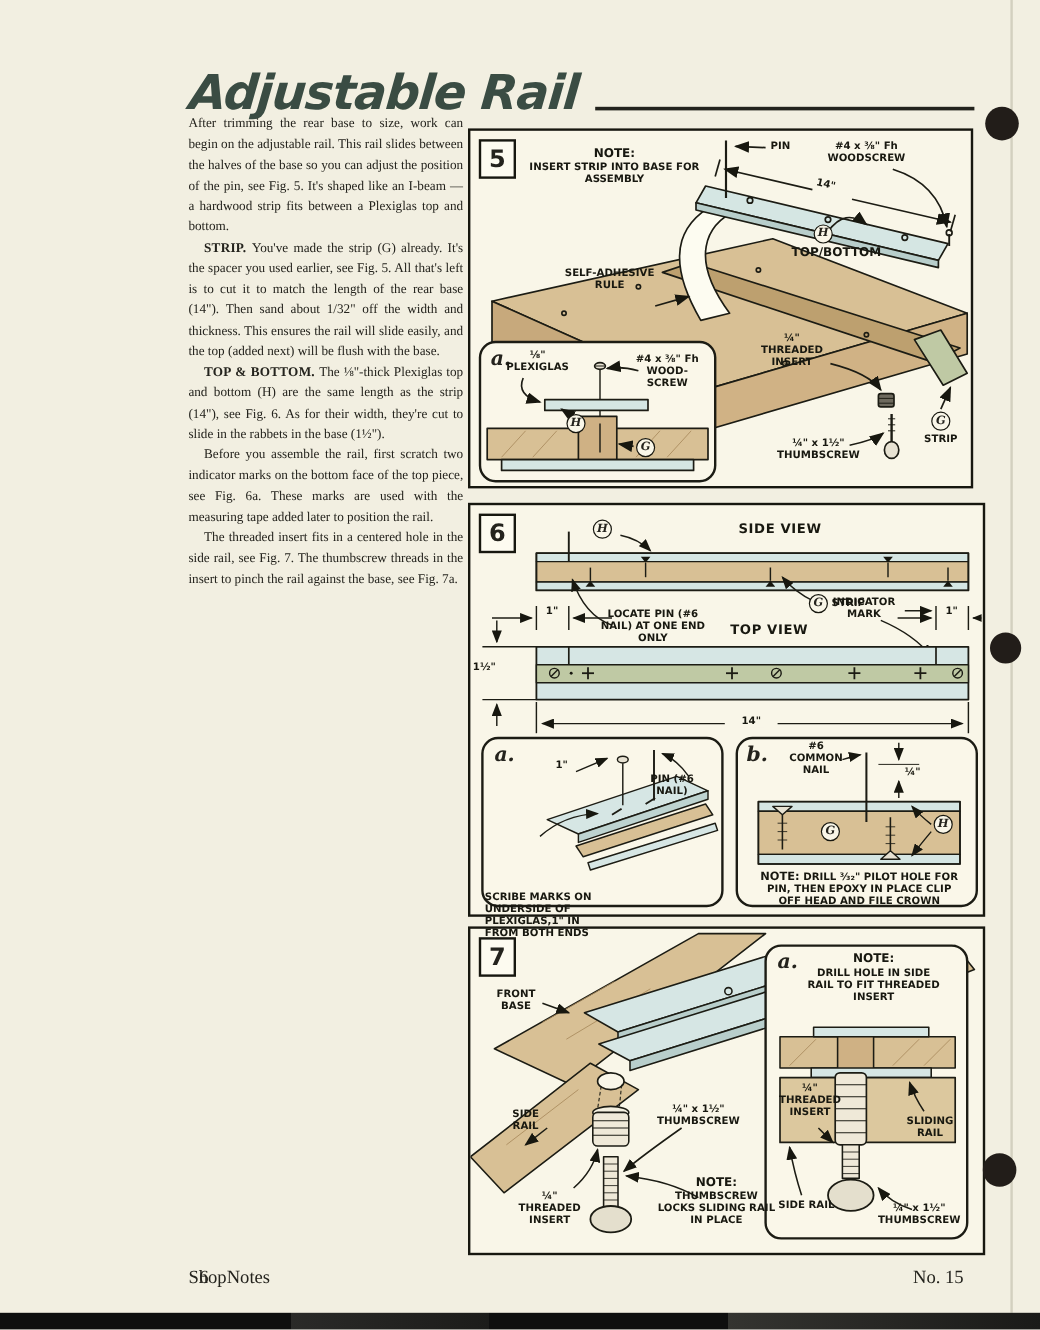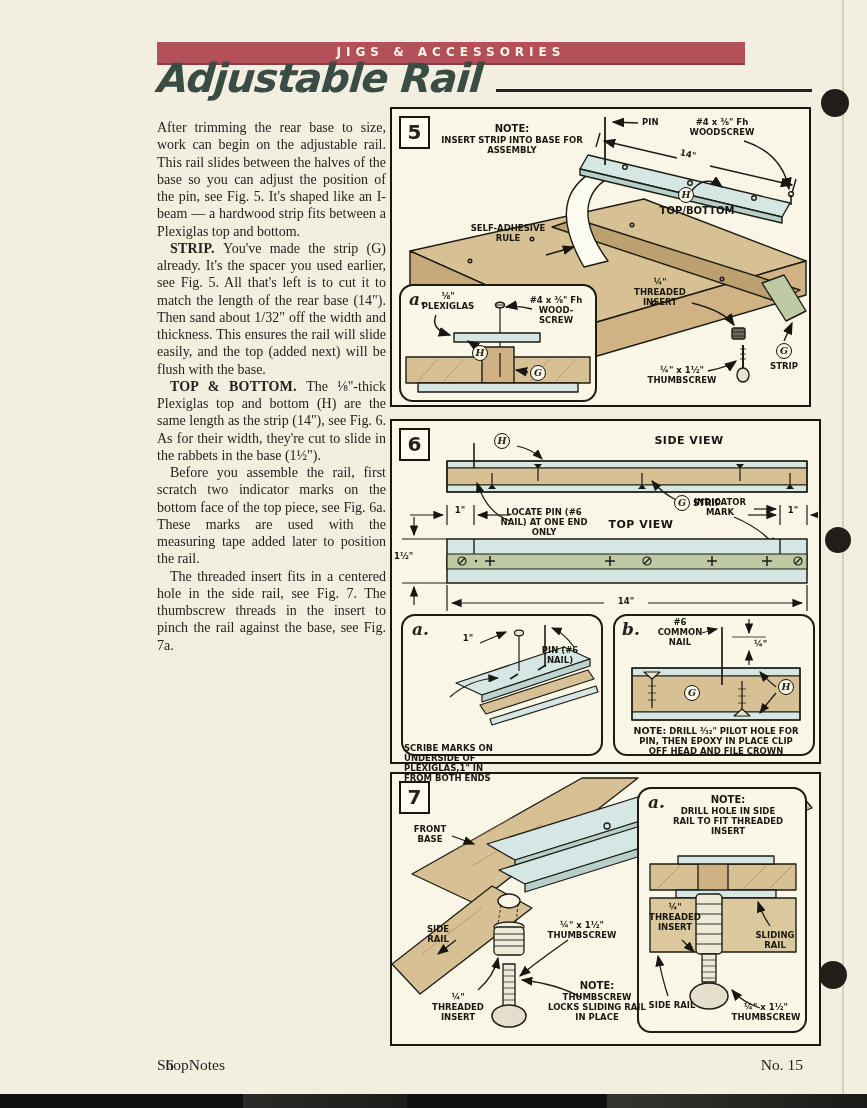--- a/index.html
+++ b/index.html
@@ -7,22 +7,22 @@
         font-family:"Liberation Serif",serif;color:#24231d;}
   
   .banner{position:absolute;left:157px;top:42px;width:588px;height:21px;background:#b35058;
           border-bottom:2px solid #8d3c44;text-align:center;}
   .banner span{font:700 12px/21px "DejaVu Sans",sans-serif;letter-spacing:5px;color:#fbf6ea;}
   .title-row{position:absolute;left:158px;top:54px;width:654px;height:44px;display:flex;align-items:flex-end;}
   .title-row h1{margin:0;font:italic 700 40px/1 "DejaVu Sans",sans-serif;color:#3a4c43;
                 letter-spacing:-1px;transform:skewX(-5deg);white-space:nowrap;}
   .title-rule{flex:1;border-bottom:3px solid #23231d;margin:0 0 6px 14px;}
   
-  .article{position:absolute;left:157px;top:119px;width:229px;height:938px;overflow:hidden;
-           font-size:14px;line-height:17.25px;text-align:justify;}
+  .article{position:absolute;left:157px;top:95px;width:229px;height:938px;overflow:hidden;
+           font-size:11px;line-height:17.25px;text-align:justify;}
   .article p{margin:0;text-indent:13px;}
   .article p.noindent{text-indent:0;}
   .article b{letter-spacing:.2px;}
   
   .fig{position:absolute;background:#f9f6e8;border:2.5px solid #17170f;box-sizing:border-box;}
   .art{position:absolute;left:0;top:0;}
   .fignum{position:absolute;left:7px;top:7px;width:27px;height:29px;background:#fdfbf0;
           border:2.3px solid #17170f;font:700 20px/29px "DejaVu Sans",sans-serif;text-align:center;z-index:6;}
   .lbl{position:absolute;font:700 8.5px/1.18 "DejaVu Sans",sans-serif;color:#181810;
        text-align:center;z-index:5;}
@@ -44,23 +44,20 @@
   .punch{position:absolute;border-radius:50%;background:#221d19;z-index:8;}
   .bottom-bar{position:absolute;left:0;top:1094px;width:867px;height:14px;
       background:linear-gradient(90deg,#0f0f0f 0%,#0f0f0f 28%,#2a2a28 28%,#1c1c1a 47%,#0f0f0f 47%,#0f0f0f 70%,#343430 70%,#1a1a18 100%);}
   .scan-edge{position:absolute;left:842px;top:0;width:2px;height:1094px;background:#d3d0bf;}
 </style>
 </head>
 <body>
 
 <div class="page">
 
-  <div class="banner">
-    <span>JIGS &amp; ACCESSORIES</span>
-  </div>
 
   <div class="title-row">
     <h1>Adjustable Rail</h1>
     <div class="title-rule"></div>
   </div>
 
   <div class="article">
     <p class="noindent"><b></b><span>After trimming the rear base to size, work can begin on the adjustable rail. This rail slides between the halves of the base so you can adjust the position of the pin, see Fig. 5. It's shaped like an I-beam — a hardwood strip fits between a Plexiglas top and bottom.</span></p>
     <p><b>STRIP. </b><span>You've made the strip (G) already. It's the spacer you used earlier, see Fig. 5. All that's left is to cut it to match the length of the rear base (14"). Then sand about 1/32" off the width and thickness. This ensures the rail will slide easily, and the top (added next) will be flush with the base.</span></p>
     <p><b>TOP &amp; BOTTOM. </b><span>The ⅛"-thick Plexiglas top and bottom (H) are the same length as the strip (14"), see Fig. 6. As for their width, they're cut to slide in the rabbets in the base (1½").</span></p>
@@ -256,21 +253,21 @@
         <line x1="340" y1="216" x2="374" y2="216" stroke-width=".8"></line>
         <line x1="357" y1="198" x2="357" y2="212" marker-end="url(#a6)"></line>
         <line x1="357" y1="244" x2="357" y2="230" marker-end="url(#a6)"></line>
         <path d="M310,212 Q320,209 325,208" marker-end="url(#a6)"></path>
         <path d="M384,266 Q374,258 368,251" marker-end="url(#a6)"></path>
         <path d="M384,272 Q374,284 368,292" marker-end="url(#a6)"></path>
       </g>
     </svg>
     <div class="fignum">6</div>
     <span class="cc ccabs" style="left:102px;top:12px;">H</span>
-    <div class="lbl cl vh" style="left:258px;top:14px;margin-left:39px;">SIDE VIEW</div>
+    <div class="lbl cl vh" style="left:258px;top:14px;">SIDE VIEW</div>
     <div class="lbl cl dim" style="left:68px;top:84px;">1"</div>
     <div class="lbl cl" style="left:152px;top:86px;width:100px;">LOCATE PIN (#6 NAIL) AT ONE END ONLY</div>
     <span class="cc ccabs" style="left:282px;top:74px;">G</span>
     <div class="lbl la" style="left:301px;top:77px;">STRIP</div>
     <div class="lbl cl" style="left:328px;top:76px;width:72px;">INDICATOR MARK</div>
     <div class="lbl cl dim" style="left:401px;top:84px;">1"</div>
     <div class="lbl cl vh" style="left:249px;top:98px;">TOP VIEW</div>
     <div class="lbl dim" style="left:2px;top:130px;">1½"</div>
     <div class="lbl cl dim" style="left:234px;top:175px;background:#f9f6e8;padding:0 3px;">14"</div>
     <div class="inslbl" style="left:20px;top:200px;">a.</div>

